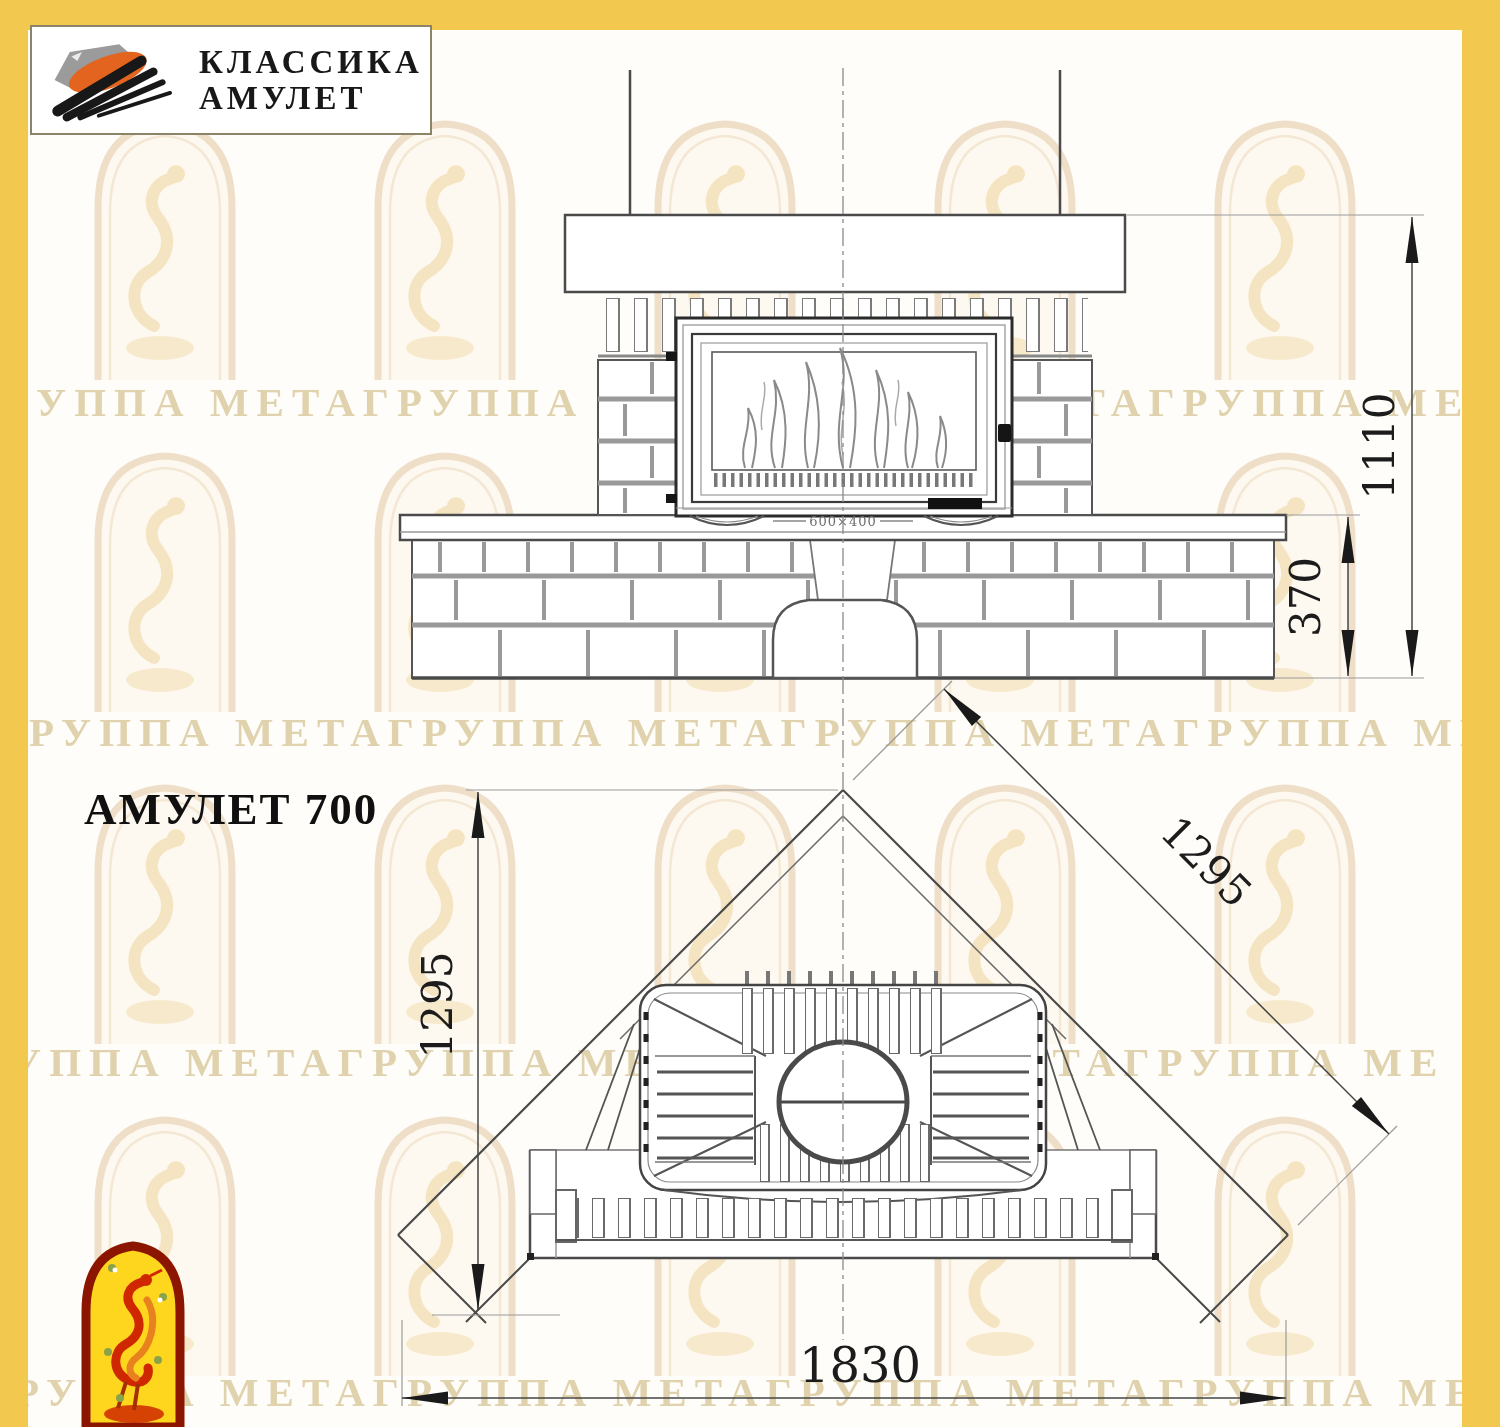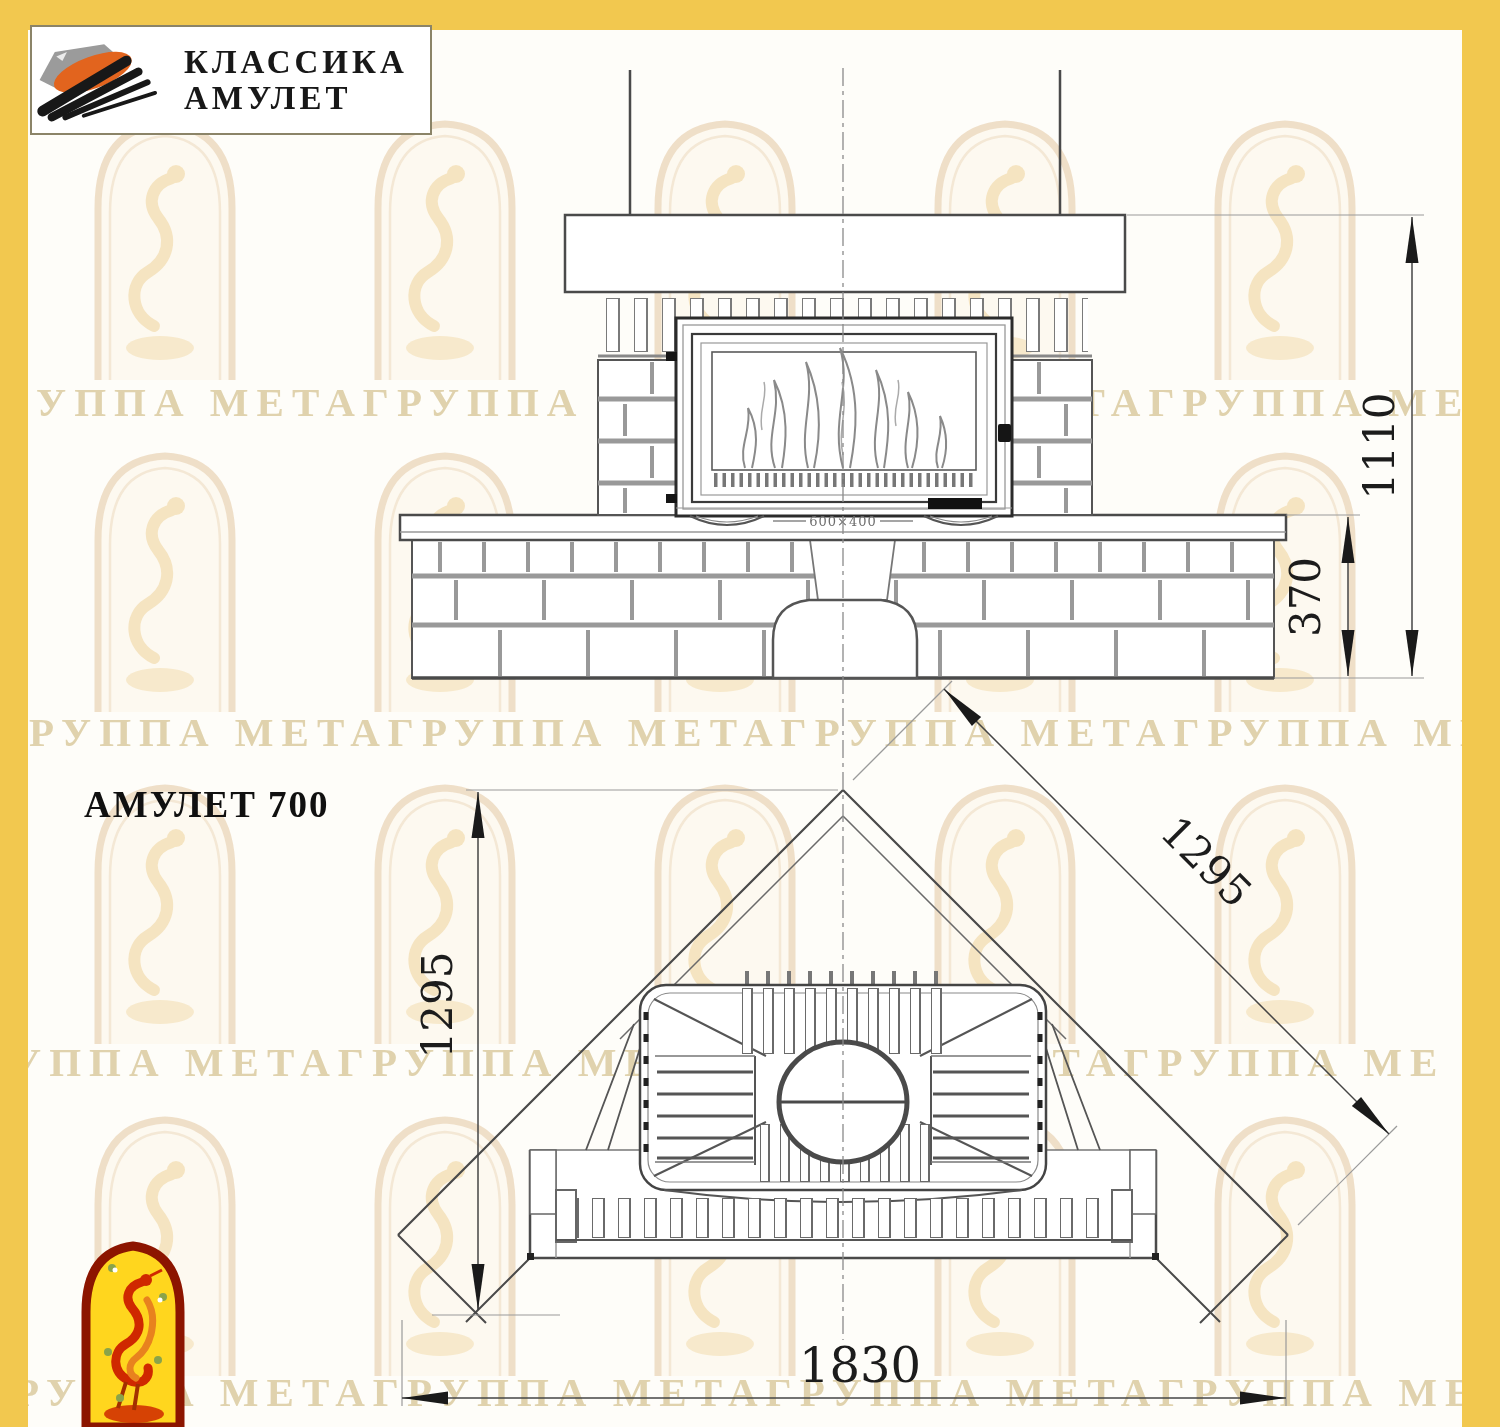--- a/index.html
+++ b/index.html
@@ -5,25 +5,25 @@
   html,body{margin:0;padding:0;background:#ffffff;}
   .canvas{position:relative;width:1500px;height:1427px;background:#fefdf9;overflow:hidden;
           font-family:"Liberation Serif",serif;}
   
   .bar{position:absolute;background:var(--border-yellow,#f2c84f);z-index:6;}
   .bar-top{left:0;top:0;width:1500px;height:30px;}
   .bar-left{left:0;top:30px;width:28px;height:1397px;}
   .bar-right{left:1462px;top:30px;width:38px;height:1397px;}
   
   .logo-box{position:absolute;left:30px;top:25px;width:402px;height:110px;background:#ffffff;
-            border:2px solid #8b8468;box-sizing:border-box;display:flex;align-items:center;z-index:7;}
+            border:2px solid #8b8468;box-sizing:border-box;display:flex;align-items:center;z-index:7;padding-left:15px;}
   .logo-gfx{width:152px;height:102px;flex:0 0 auto;}
   .logo-text{font-weight:bold;font-size:33px;letter-spacing:4px;color:#181818;line-height:1.1;}
   
-  .title{position:absolute;left:84px;top:783px;font-size:37px;font-weight:bold;letter-spacing:2px;
+  .title{position:absolute;left:84px;top:783px;font-size:45px;font-weight:bold;letter-spacing:2px;
          color:#101010;z-index:4;}
   
   .wm-row{position:absolute;left:0;width:100%;font-weight:bold;font-size:41px;letter-spacing:8px;
           color:rgba(199,174,112,0.55);white-space:nowrap;overflow:hidden;z-index:1;}
   .wm-row.r1{top:378px;margin-left:-30px;}
   .wm-row.r2{top:708px;margin-left:-5px;}
   .wm-row.r3{top:1038px;margin-left:-55px;}
   .wm-row.r4{top:1368px;margin-left:-20px;}
   svg.drawing{position:absolute;left:0;top:0;z-index:2;}
   .dim{font-family:"DejaVu Serif","Liberation Serif",serif;font-size:42px;fill:#1c1c1c;}

